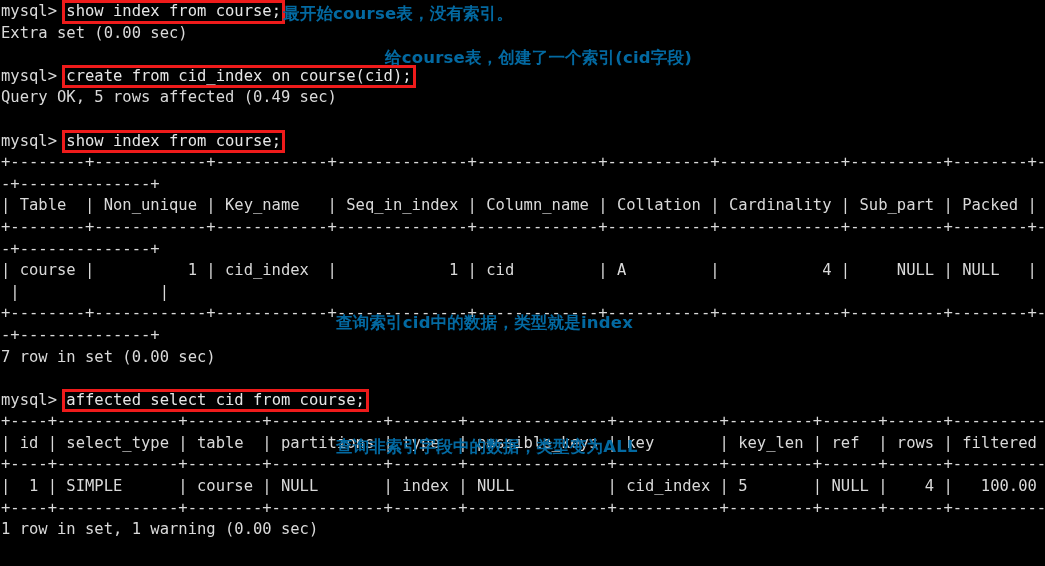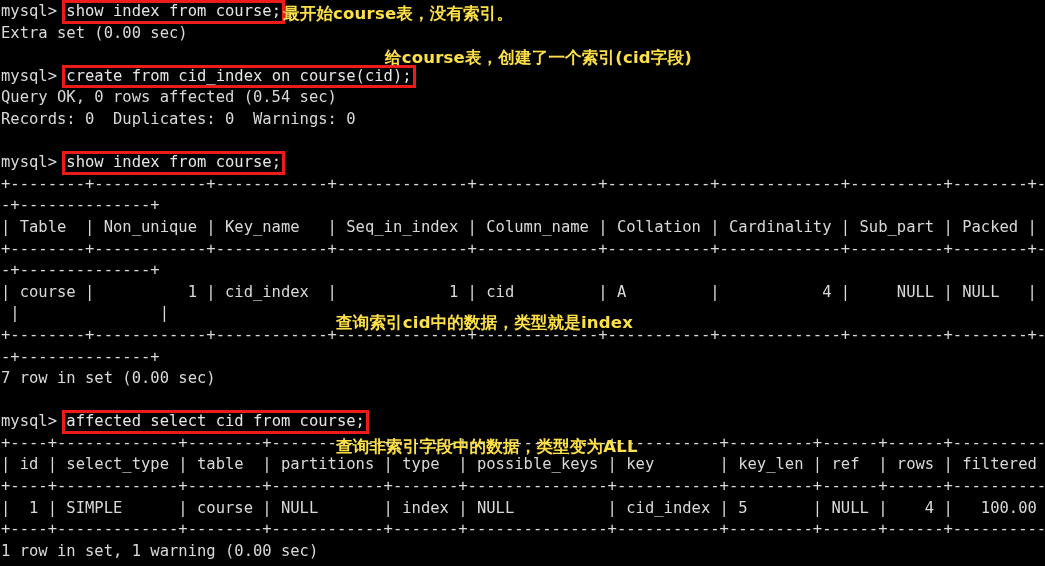--- a/index.html
+++ b/index.html
@@ -54,21 +54,21 @@
     box-sizing: border-box;
   }
   .cmdtext {
     position: relative;
     z-index: 2;
     color: #e6e6e6;
   }
   
   .note {
     position: absolute;
-    color: #fde047;
+    color: #0369a1;
     font-family: "DejaVu Sans", "Liberation Sans", sans-serif;
     font-size: 16.5px;
     font-weight: 700;
     white-space: pre;
     line-height: 20px;
     letter-spacing: 0.2px;
     z-index: 5;
   }
 </style>
 </head>
@@ -77,22 +77,21 @@
 <div id="terminal">
 
   <div class="line"><span>mysql&gt; </span><span class="cmdwrap"><span class="cmdbox"></span><span class="cmdtext">show index from course;</span></span></div>
 
   <div class="line">Extra set (0.00 sec)</div>
 
   <div class="line blank"></div>
 
   <div class="line"><span>mysql&gt; </span><span class="cmdwrap"><span class="cmdbox"></span><span class="cmdtext">create from cid_index on course(cid);</span></span></div>
 
-  <div class="line">Query OK, 0 rows affected (0.54 sec)</div>
-  <div class="line">Records: 0  Duplicates: 0  Warnings: 0</div>
+  <div class="line">Query OK, 5 rows affected (0.49 sec)</div>
 
   <div class="line blank"></div>
 
   <div class="line"><span>mysql&gt; </span><span class="cmdwrap"><span class="cmdbox"></span><span class="cmdtext">show index from course;</span></span></div>
 
   <div class="line">+--------+------------+------------+--------------+-------------+-----------+-------------+----------+--------+------+------------+</div>
   <div class="line">-+--------------+</div>
   <div class="line">| Table  | Non_unique | Key_name   | Seq_in_index | Column_name | Collation | Cardinality | Sub_part | Packed | Null | Index_type |</div>
   <div class="line">+--------+------------+------------+--------------+-------------+-----------+-------------+----------+--------+------+------------+</div>
   <div class="line">-+--------------+</div>

